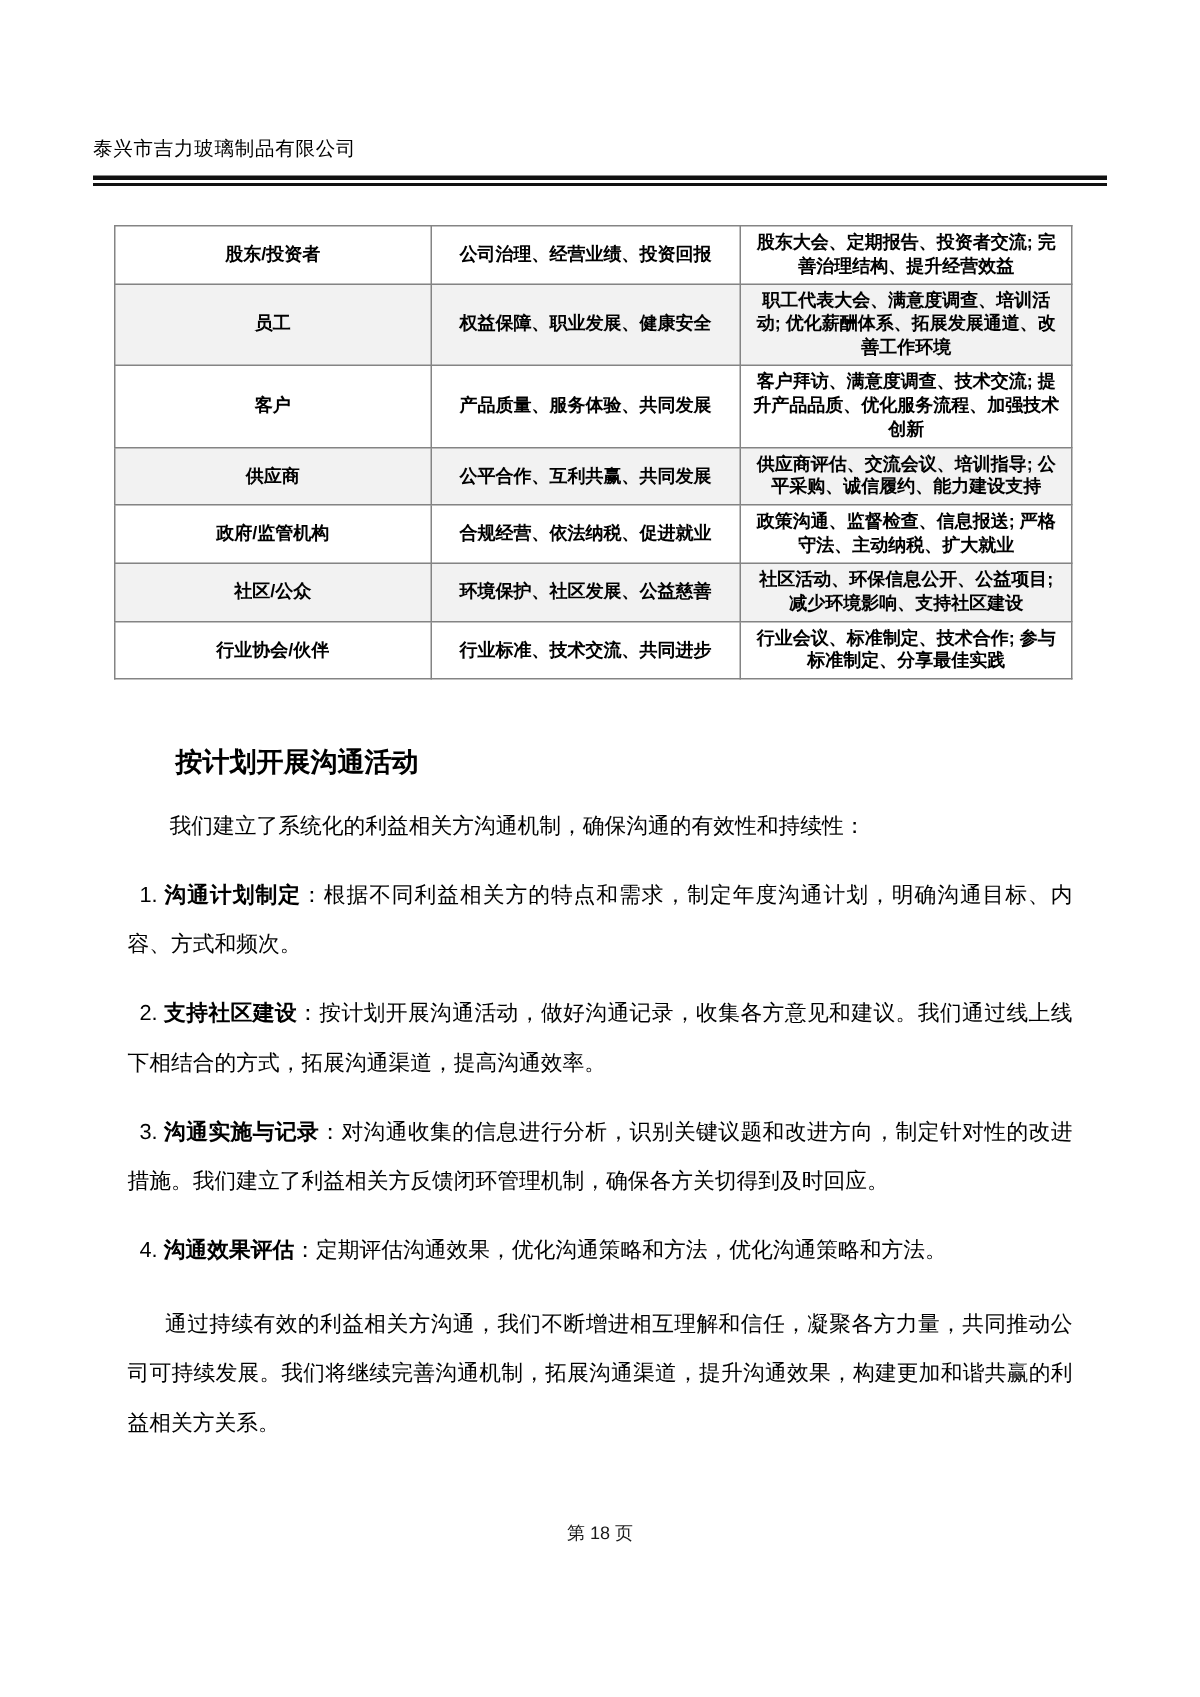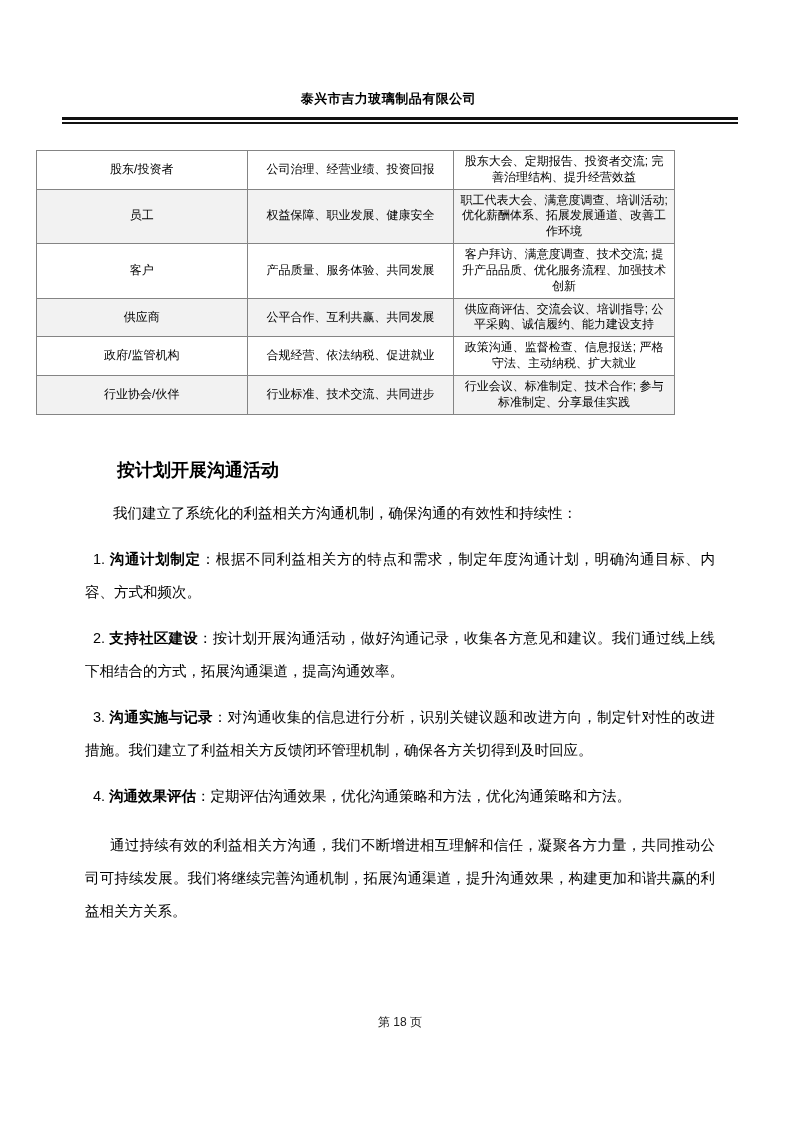--- a/index.html
+++ b/index.html
@@ -11,43 +11,44 @@
     width: 800px;
     height: 1131px;
     margin: 0 auto;
     background: #ffffff;
     overflow: hidden;
   }
 
   
   .header { padding-top: 90px; }
   .company-name {
-    text-align: center;
+    text-align: left;
     margin: 0 85px 0 62px;
     font-size: 13px;
-    font-weight: bold;
+    font-weight: normal;
     letter-spacing: 0.5px;
   }
   .rule-thick {
     height: 3px; background: #111111;
     margin: 9px 62px 0 62px;
   }
   .rule-thin {
     height: 2px; background: #111111;
     margin: 2px 62px 0 62px;
   }
 
   
   table.stakeholder-table {
     border-collapse: collapse;
     table-layout: fixed;
     width: 639px;
-    margin: 26px 81px 0 36px;
+    margin: 26px 81px 0 76px;
     font-size: 12px;
     line-height: 1.32;
+    font-weight: bold;
   }
   .stakeholder-table td {
     border: 1px solid #848484;
     text-align: center;
     vertical-align: middle;
     padding: 3px 6px;
     word-break: break-all;
   }
   .stakeholder-table col.c1 { width: 33.0%; }
   .stakeholder-table col.c2 { width: 32.4%; }
@@ -120,20 +121,25 @@
         <td>供应商</td>
         <td>公平合作、互利共赢、共同发展</td>
         <td>供应商评估、交流会议、培训指导; 公平采购、诚信履约、能力建设支持</td>
       </tr>
       <tr>
         <td>政府/监管机构</td>
         <td>合规经营、依法纳税、促进就业</td>
         <td>政策沟通、监督检查、信息报送; 严格守法、主动纳税、扩大就业</td>
       </tr>
       <tr>
+        <td>社区/公众</td>
+        <td>环境保护、社区发展、公益慈善</td>
+        <td>社区活动、环保信息公开、公益项目; 减少环境影响、支持社区建设</td>
+      </tr>
+      <tr>
         <td>行业协会/伙伴</td>
         <td>行业标准、技术交流、共同进步</td>
         <td>行业会议、标准制定、技术合作; 参与标准制定、分享最佳实践</td>
       </tr>
     </tbody>
   </table>
 
   <h2 class="section-title">按计划开展沟通活动</h2>
 
   <p class="para intro">我们建立了系统化的利益相关方沟通机制，确保沟通的有效性和持续性：</p>

